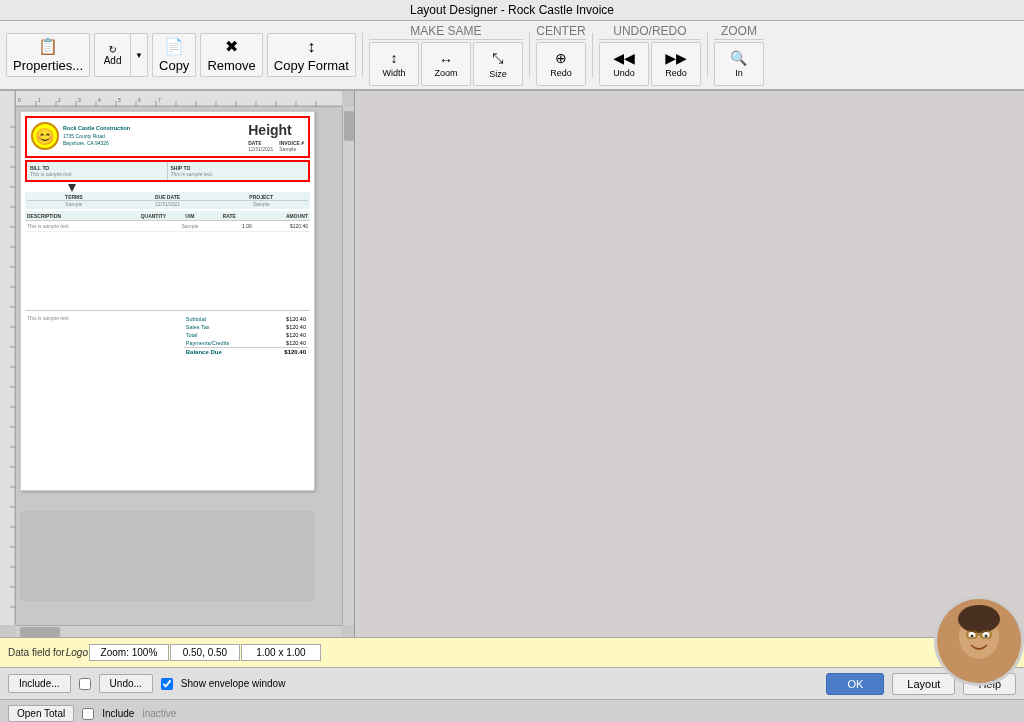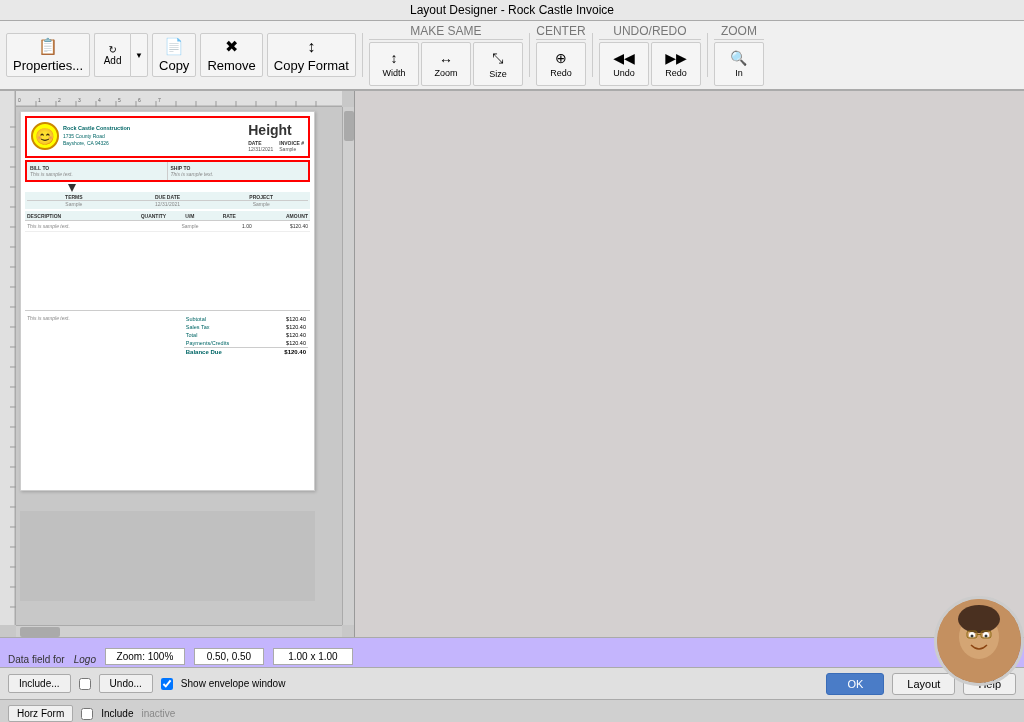--- a/index.html
+++ b/index.html
@@ -558,21 +558,21 @@
     </div>
 
     <div style="position:absolute; top:420px; left:20px; width:295px; height:90px; background:#c0c0c0;"></div>
   </div>
 
   <div id="right-panel" style="flex:1; background:#d4d0d0;">
   </div>
 
 </div>
 
-<div id="status-bar" style="background:#c4b5fd; border-top:1px solid #aaa; display:flex; align-items:flex-end; padding:2px 8px; gap:9px; height:30px;">
+<div id="status-bar" style="background:#fef9c3; border-top:1px solid #aaa; display:flex; align-items:center; padding:2px 8px; gap:1px; height:30px;">
   <span style="font-size:10px; color:#333;">
     <span>Data field for</span>
   </span>
   <span style="font-size:10px; color:#333; font-style:italic;">Logo</span>
   <div style="background:white; border:1px solid #aaa; padding:2px 8px; font-size:10px; min-width:80px; text-align:center;">Zoom: 100%</div>
   <div style="background:white; border:1px solid #aaa; padding:2px 8px; font-size:10px; min-width:70px; text-align:center;">0.50, 0.50</div>
   <div style="background:white; border:1px solid #aaa; padding:2px 8px; font-size:10px; min-width:80px; text-align:center;">1.00 x 1.00</div>
 </div>
 
 <div id="bottom-bar" style="background:#e0e0e0; border-top:1px solid #aaa; display:flex; align-items:center; padding:2px 8px; gap:8px; height:32px;">
@@ -581,21 +581,21 @@
   <button class="bottom-btn">Undo...</button>
   <input type="checkbox" style="width: 12px; height: 12px;" checked="">
   <label style="font-size:10px;">Show envelope window</label>
   <div class="spacer"></div>
   <button class="ok-btn">OK</button>
   <button class="cancel-btn">Layout</button>
   <button class="help-btn">Help</button>
 </div>
 
 <div class="form-bottom-bar">
-  <button style="background:#f0f0f0; border:1px solid #aaa; border-radius:2px; padding:2px 8px; font-size:10px; cursor:pointer;">Horz Form</button>
+  <button style="background:#f0f0f0; border:1px solid #aaa; border-radius:2px; padding:2px 8px; font-size:10px; cursor:pointer;">Open Total</button>
   <input type="checkbox" style="width: 12px; height: 12px;">
   <span>Include</span>
   <span style="color:#888;">inactive</span>
 </div>
 
 <div id="webcam-overlay">
   <div class="webcam-face">
     <svg width="84" height="84" viewBox="0 0 84 84">
       <ellipse cx="42" cy="42" rx="42" ry="42" fill="#c49060"></ellipse>
       <ellipse cx="42" cy="38" rx="20" ry="22" fill="#d4a574"></ellipse>

